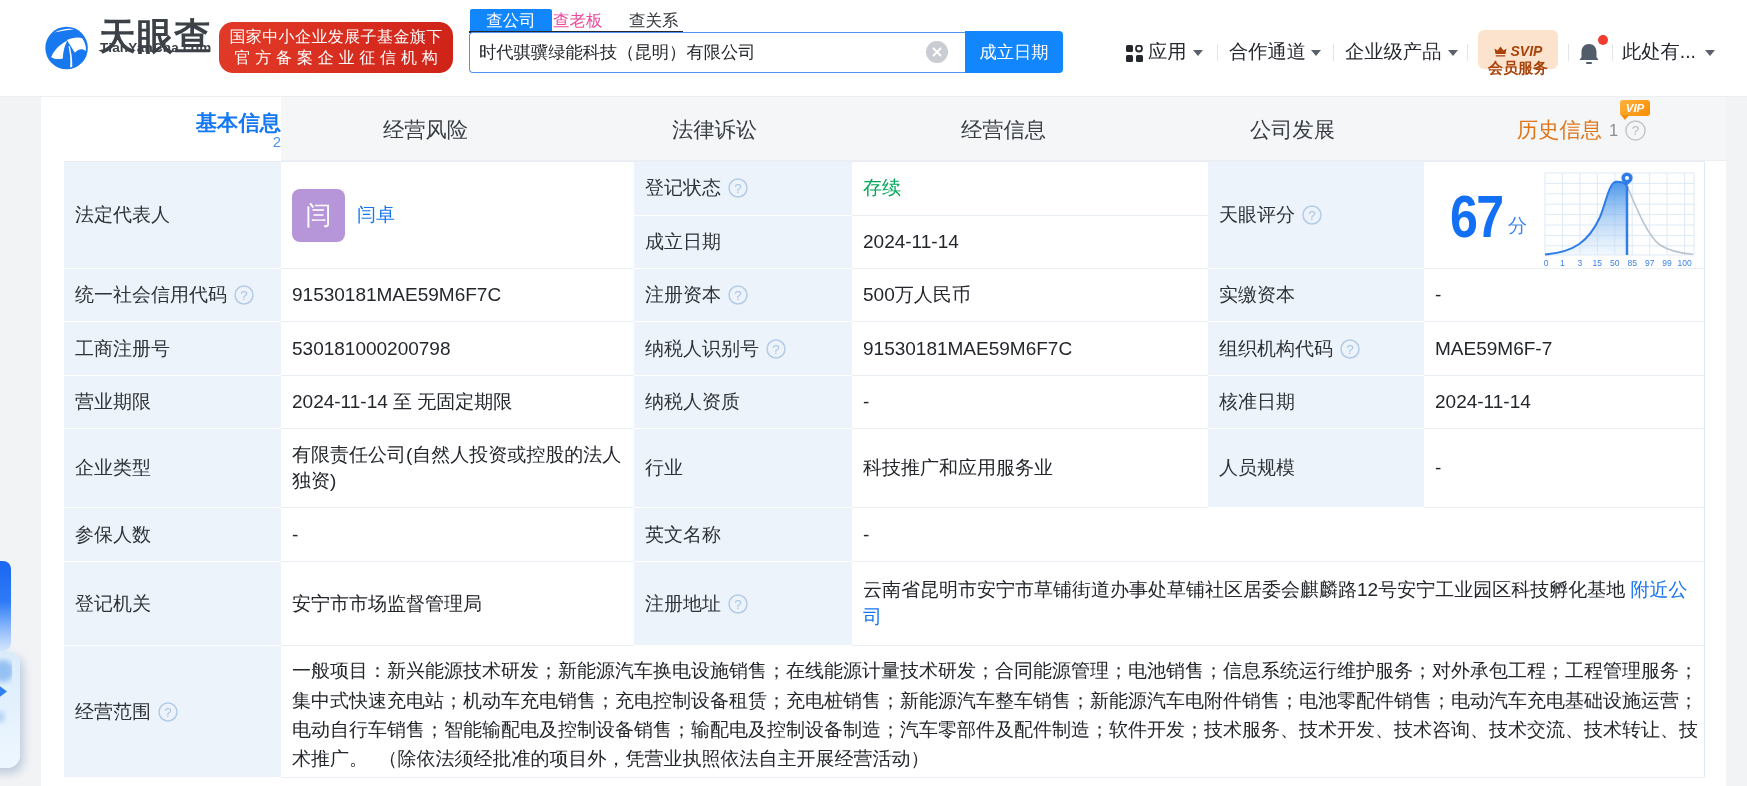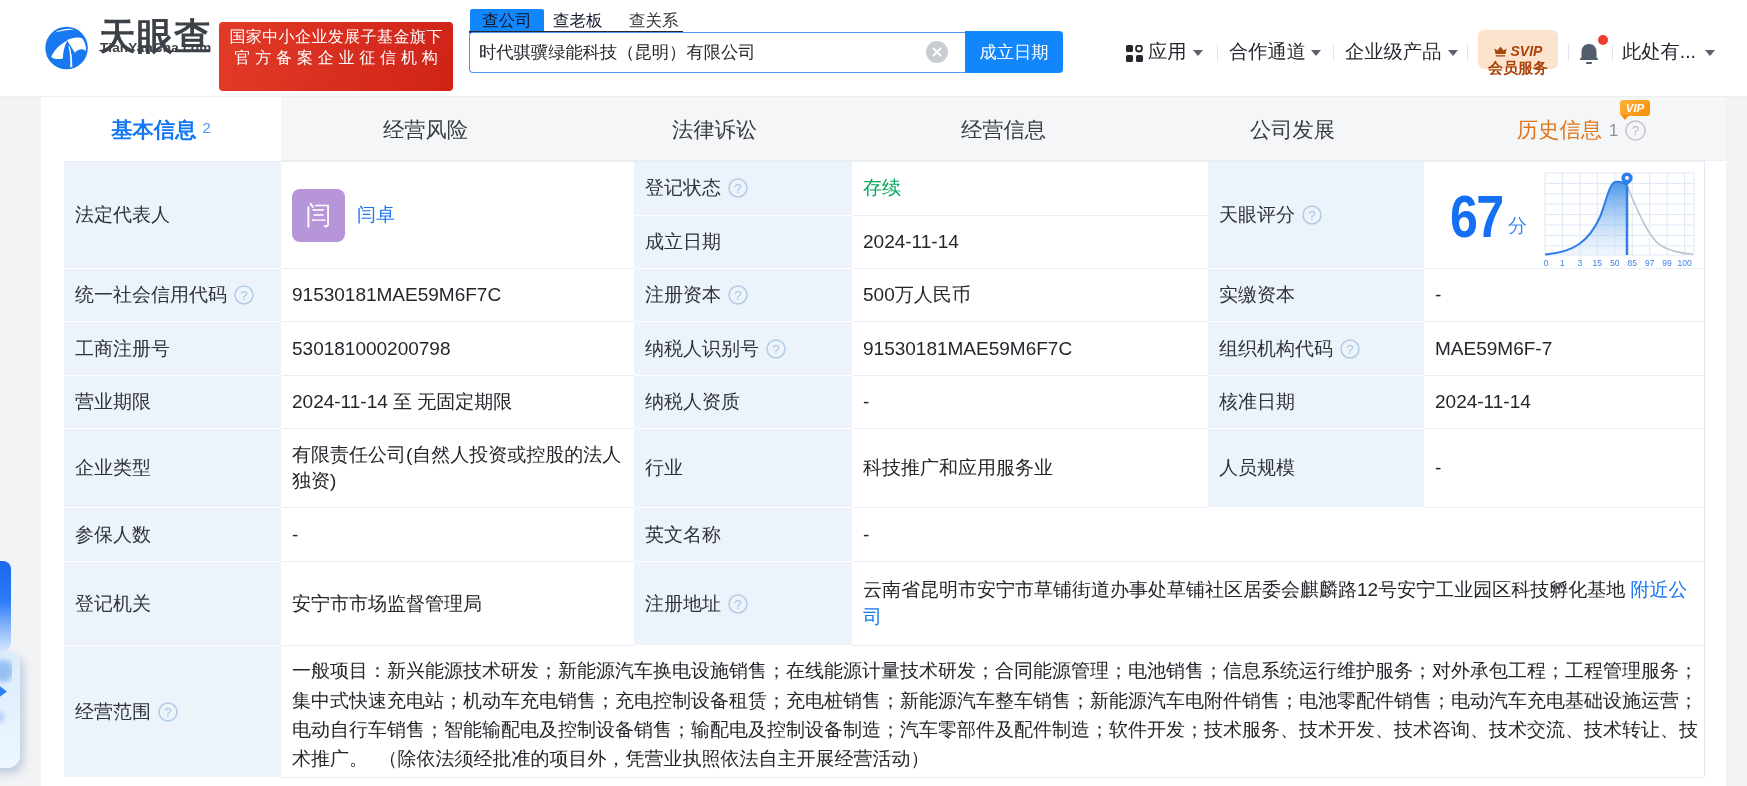--- a/index.html
+++ b/index.html
@@ -6,45 +6,45 @@
 html,body{width:1747px;height:786px;overflow:hidden;}
 body{font-family:"Liberation Sans",sans-serif;background:#fff;position:relative;color:#24282d;}
 .abs{position:absolute;}
 
 #marginL{left:0;top:97px;width:41px;height:689px;background:#f2f3f5;}
 #marginR{left:1726px;top:97px;width:21px;height:689px;background:#f2f3f5;}
 #header{left:0;top:0;width:1747px;height:97px;background:#fff;border-bottom:1px solid #eceef0;z-index:5;}
 
 #logoTxt{left:99px;top:12px;font-size:37px;font-weight:800;color:#3c4147;letter-spacing:0.5px;white-space:nowrap;}
 #logoUrl{left:100px;top:40px;font-size:13.5px;font-weight:700;color:#3c4147;letter-spacing:0.2px;white-space:nowrap;}
-#redbadge{left:219px;top:22px;width:234px;height:69px;border-radius:4px;background:linear-gradient(100deg,#e23a28,#cf2318);color:#fff;text-align:center;white-space:nowrap;overflow:hidden;}
+#redbadge{left:219px;top:22px;width:234px;height:51px;border-radius:14px;background:linear-gradient(100deg,#e23a28,#cf2318);color:#fff;text-align:center;white-space:nowrap;overflow:hidden;}
 #redbadge .l1{margin-top:4px;font-size:16px;line-height:21px;letter-spacing:0.4px;}
 #redbadge .l2{font-size:16px;line-height:21px;letter-spacing:4.8px;margin-left:5px;}
 
 .stab{top:9px;height:23px;font-size:16.5px;line-height:23px;}
-#stab1{left:470px;width:74px;background:#1287fd;color:#0f172a;text-align:center;border-radius:2px 2px 0 0;}
-#stab2{left:553px;color:#0f172a;}
+#stab1{left:470px;width:82px;background:#1287fd;color:#ffffff;text-align:center;border-radius:2px 2px 0 0;}
+#stab2{left:553px;color:#ec4899;}
 #stab3{left:629px;color:#33373d;}
 #stabline{left:469px;top:30.5px;width:214px;height:2px;background:#25292f;}
 #sinput{left:469px;top:31.5px;width:496px;height:41px;border:1px solid #4f94f2;border-right:none;border-radius:4px 0 0 4px;background:#fff;}
 #stext{left:479px;top:31.5px;height:41px;line-height:41px;font-size:17.3px;color:#23262b;}
 #sclear{left:926px;top:41px;width:22px;height:22px;border-radius:50%;background:#c9ccd2;}
 #sclear svg{position:absolute;left:5px;top:5px;}
 #sbtn{left:965px;top:31px;width:98px;height:42px;background:#1287fd;border-radius:0 4px 4px 0;color:#fff;font-size:17.3px;text-align:center;line-height:42px;}
 
 .nav{top:41px;height:22px;line-height:22px;font-size:19.3px;color:#25292f;}
 .navdiv{top:44px;width:1px;height:17px;background:#e3e5e8;}
 .arr{width:0;height:0;border-left:5px solid transparent;border-right:5px solid transparent;border-top:6px solid #5a616b;top:50px;}
 #svip{left:1478px;top:30px;width:80px;height:39px;border-radius:6px;background:#fce3cd;color:#a8430a;text-align:center;}
 #svip .s1{font-size:14px;font-weight:700;font-style:italic;line-height:15px;margin-top:14px;}
 #svip .s2{font-size:15px;font-weight:700;line-height:17px;letter-spacing:0px;}
 #beldot{left:1598px;top:35px;width:10px;height:10px;border-radius:50%;background:#f23c30;}
 
 #tabbar{left:41px;top:97px;width:1685px;height:64px;background:#f5f6f8;border-bottom:1px solid #ebeef2;}
-#tabActive{left:41px;top:97px;width:240px;height:64px;background:#fff;display:flex;align-items:center;justify-content:center;z-index:2;}
+#tabActive{left:41px;top:97px;width:240px;height:64px;background:#fff;display:flex;align-items:flex-end;justify-content:center;z-index:2;flex-direction:column;}
 #tabActive .t{font-size:21.3px;font-weight:700;color:#1478f5;}
 #tabActive .n{font-size:15px;color:#4a94f7;margin-left:6px;margin-top:-4px;}
 #tabs{left:281px;top:97px;width:1445px;height:64px;display:flex;z-index:2;}
 #tabs .tab{flex:1;display:flex;align-items:center;justify-content:center;font-size:21.3px;color:#383d44;}
 #tabs .hist{color:#e0761a;}
 #tabs .hn{font-size:16.5px;color:#8a8f94;margin-left:7px;margin-top:3px;}
 #vipbadge{left:1620px;top:100px;width:30px;height:16px;background:linear-gradient(135deg,#ffb23e,#f78d04);border-radius:3px;color:#fff;font-size:11.5px;font-weight:700;font-style:italic;text-align:center;line-height:16px;z-index:3;}
 #vipbadge:after{content:"";position:absolute;left:1px;top:15px;border-left:4px solid transparent;border-right:4px solid transparent;border-top:5px solid #f78d04;}
 
 #tbl{left:64px;top:161px;width:1641px;height:616px;display:grid;grid-template-columns:217px 353px 218px 356px 216px 280px;grid-template-rows:53.5px 53.5px 53px 54px 53px 79px 54px 84px 132px;border-top:1px solid #e8edf3;border-right:1px solid #dfe9f4;z-index:1;}

